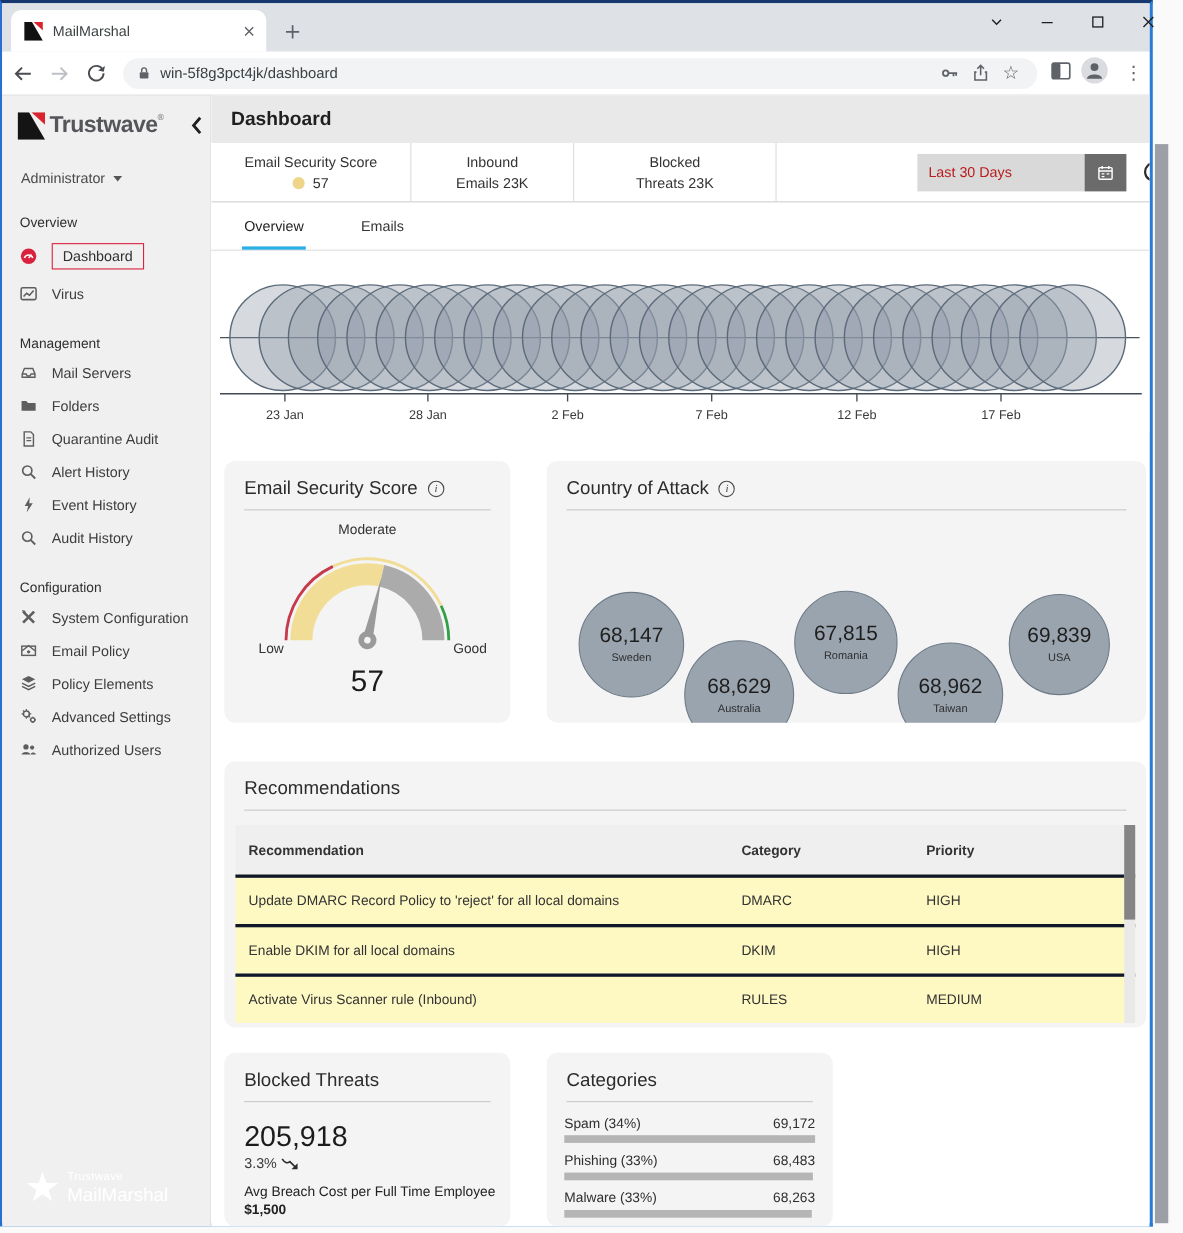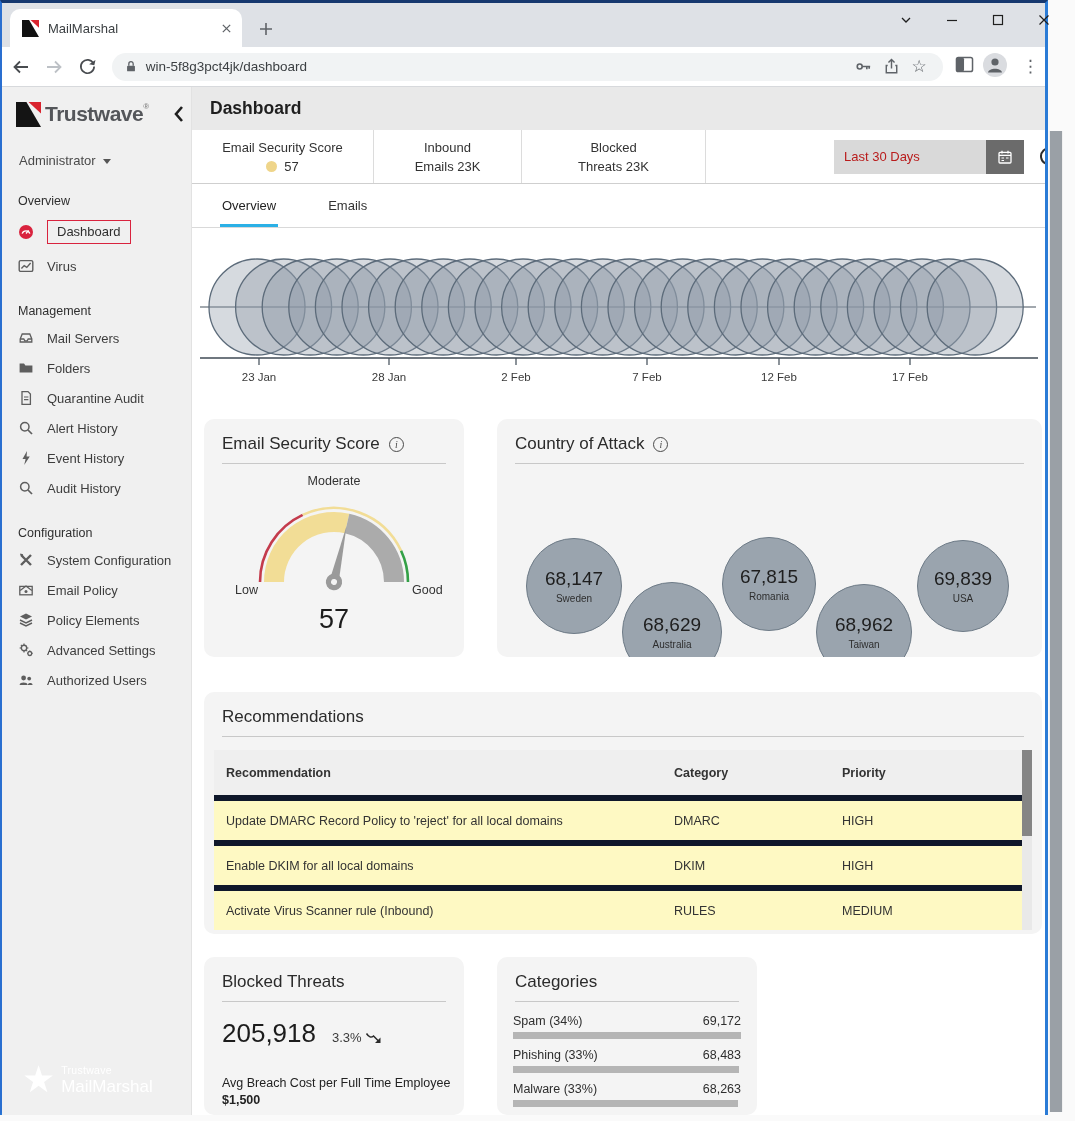--- a/index.html
+++ b/index.html
@@ -80,26 +80,26 @@
   .bubble { position:absolute; border-radius:50%; background:#9aa4ae; border:1px solid #6e7b87; display:flex; flex-direction:column; align-items:center; justify-content:center; }
   .bubble .bval { font-size:19px; color:#1e1e1e; }
   .bubble .bcty { font-size:10px; color:#2e2e2e; margin-top:3px; }
   .b1{left:29px; top:74px; width:96px; height:96px;}
   .b2{left:125px;top:118px;width:100px;height:100px;}
   .b3{left:225px;top:73px; width:94px; height:94px;}
   .b4{left:319px;top:120px;width:96px; height:96px;}
   .b5{left:420px;top:76px; width:92px; height:92px;}
   
   .rec-table { position:relative; margin:13px 10px 0; background:#fef9c3; }
-  .rec-row { display:grid; grid-template-columns:448px 168px 1fr; padding-left:12px; height:45px; align-items:center; font-size:12.5px; color:#333; border-top:6px solid #0f172a; }
+  .rec-row { display:grid; grid-template-columns:448px 168px 1fr; padding-left:12px; height:45px; align-items:center; font-size:12.5px; color:#333; border-top:3px solid #0f172a; }
   .rec-row.head { background:#efefef; font-weight:700; border-top:none; }
   .rec-scroll { position:absolute; right:0; top:0; bottom:0; width:10px; background:#e9e9e9; }
   .rec-thumb { position:absolute; top:0; left:0; right:0; height:48%; background:#858585; }
   
-  .bt-number-row { display:flex; align-items:baseline; padding:16px 0 0 18px; gap:16px; }
+  .bt-number-row { display:flex; align-items:baseline; padding:16px 0 0 18px; gap:1px;flex-direction:column; }
   .bt-total { font-size:26px; color:#1c1c1c; }
   .bt-trend { font-size:13px; color:#3b3b3b; display:flex; align-items:center; gap:3px; }
   .bt-note { position:absolute; left:18px; bottom:6px; right:10px; font-size:12.5px; color:#222; line-height:17px; }
   .bt-note .cost { font-weight:700; }
   
   .cat-list { padding:12px 16px 0; }
   .cat-row-top { display:flex; justify-content:space-between; font-size:12.5px; color:#2e2e2e; }
   .cat-bar { height:7px; background:#b5b5b5; margin:4px 0 9px; }
   
   .page-scrollbar { position:absolute; left:1047px; top:128px; width:14px; bottom:0; background:#f1f1f1; }

